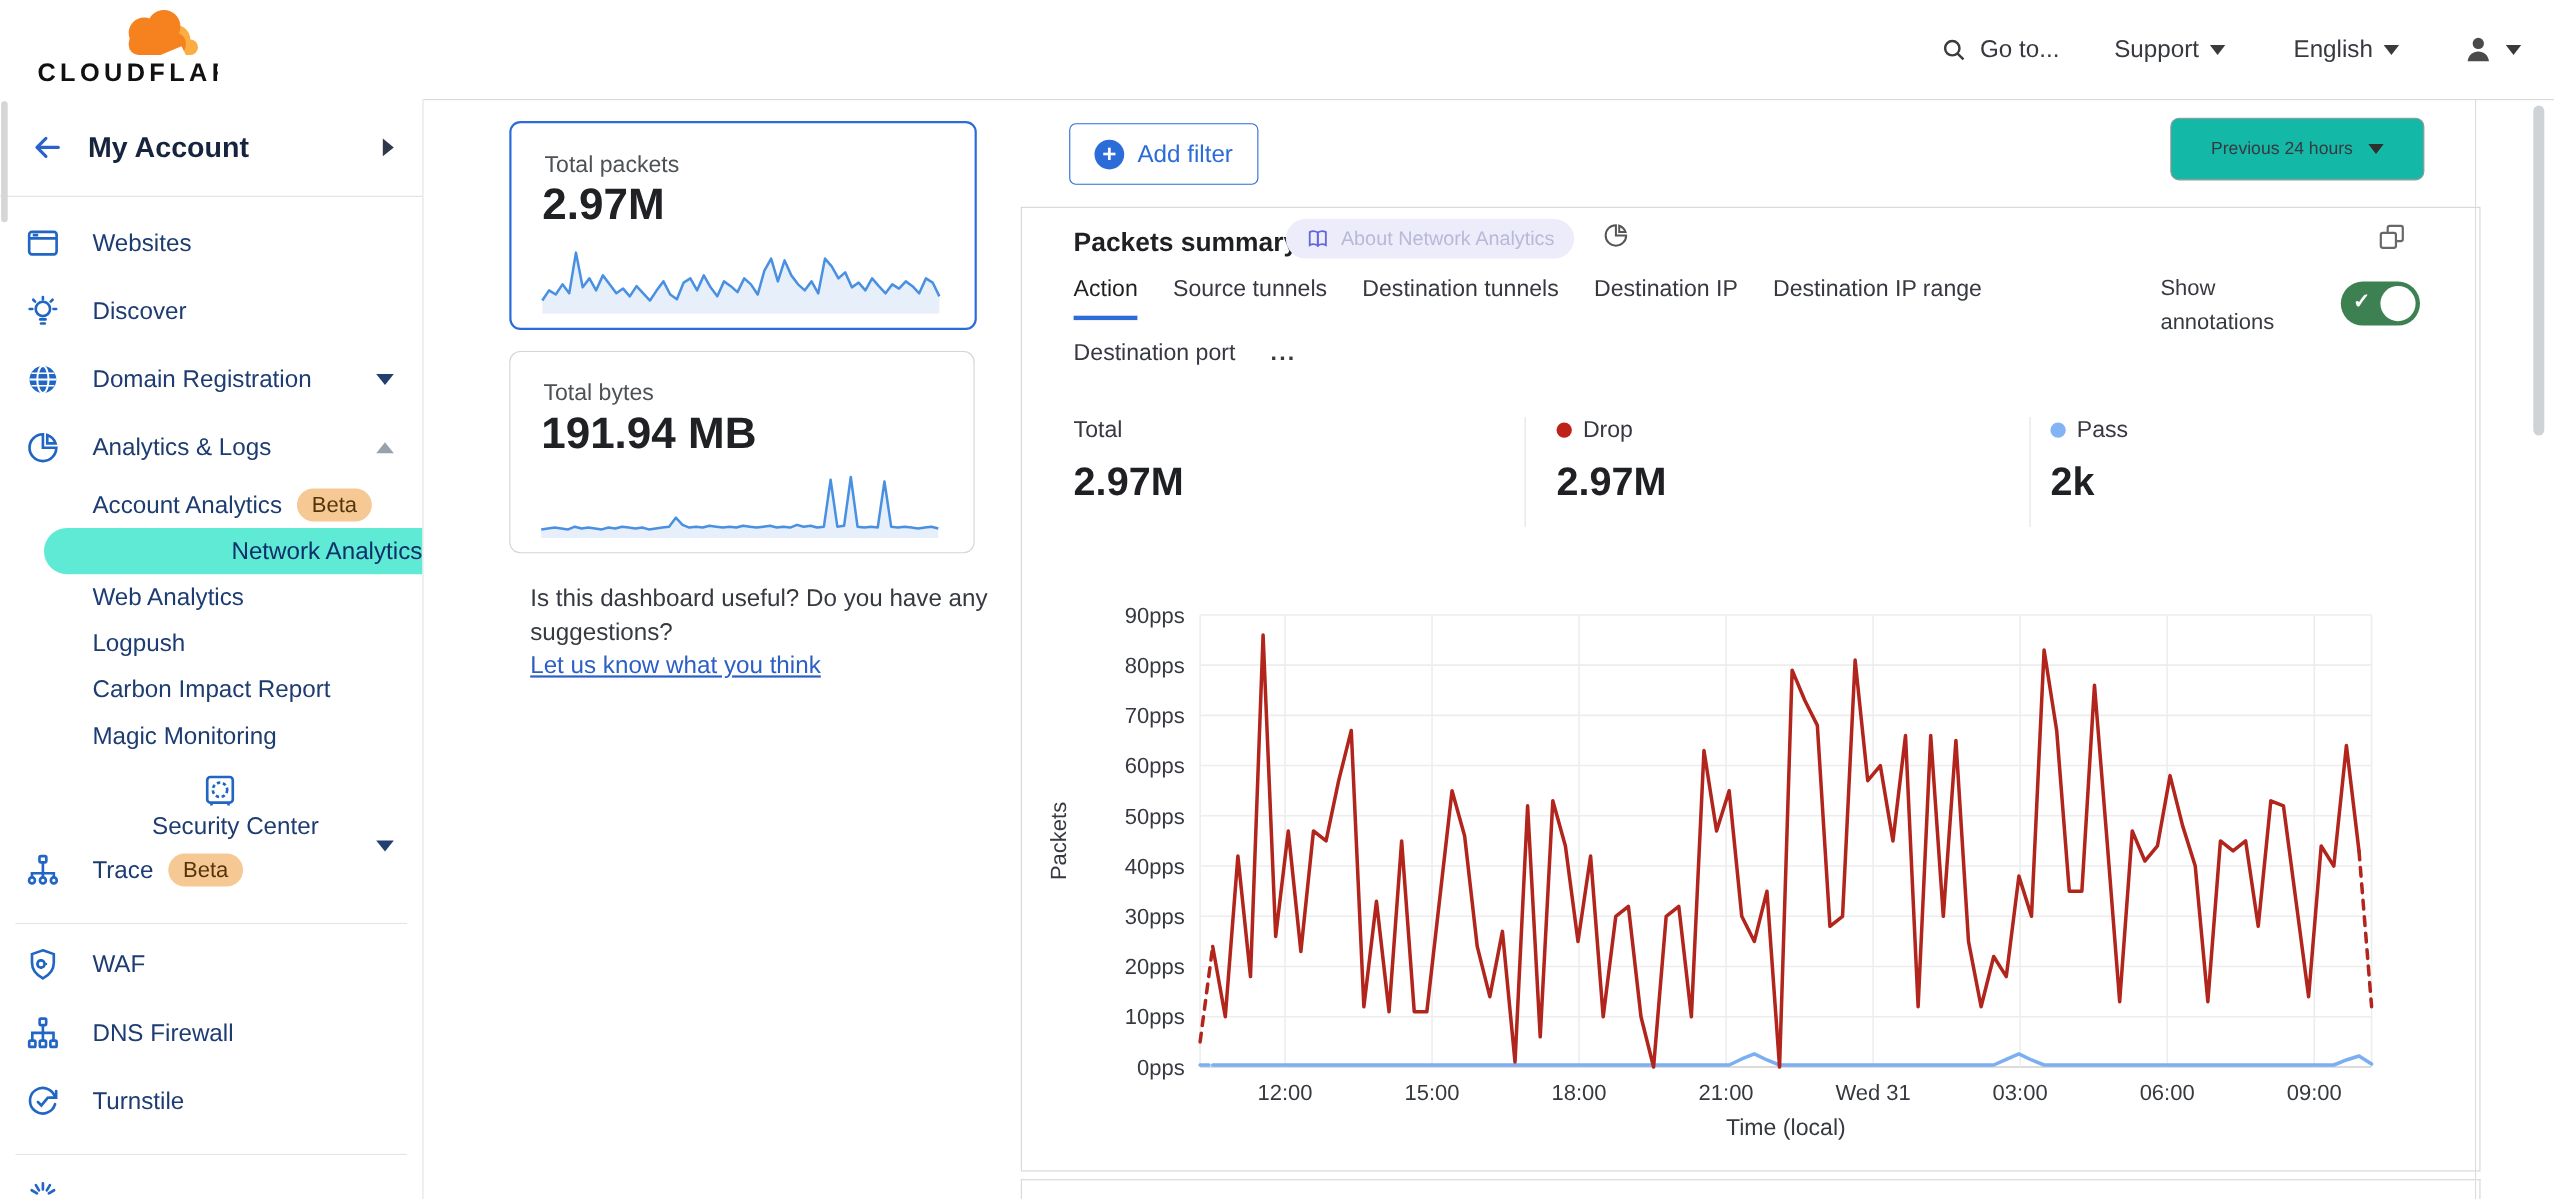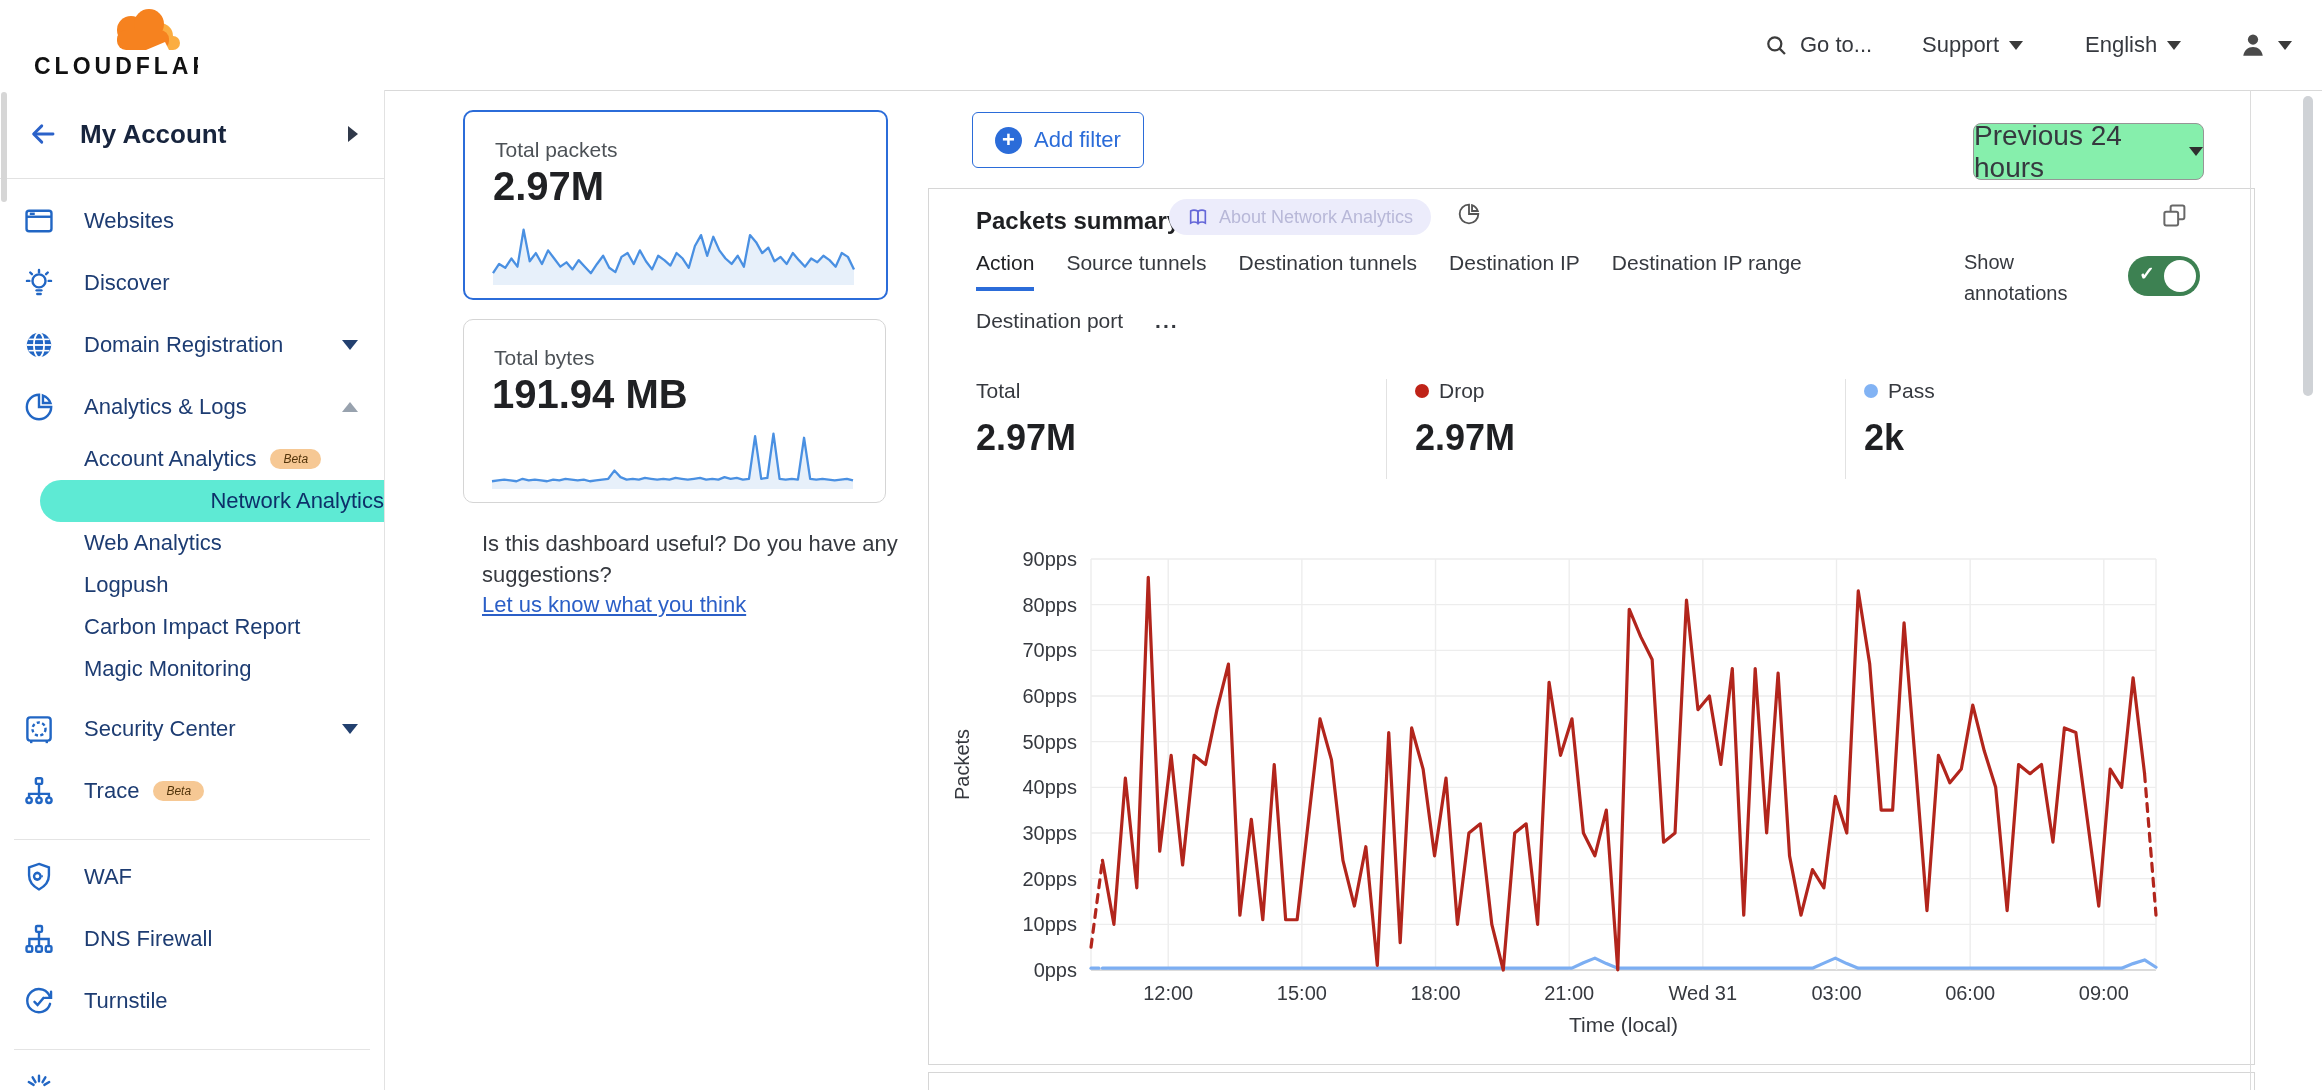--- a/index.html
+++ b/index.html
@@ -19,40 +19,40 @@
   .chev-right{width:0;height:0;border-top:8px solid transparent;border-bottom:8px solid transparent;border-left:10px solid #30394a;margin-left:auto;}
   #sb-scrollthumb{position:absolute;left:1px;top:92px;width:6px;height:110px;background:#d6d6d6;border-radius:3px;}
   #sb-nav{position:absolute;left:0;right:0;top:100px;bottom:0;overflow:hidden;}
   .nav-item{height:62px;display:flex;align-items:center;padding-left:22px;cursor:pointer;}
   .nav-item .nicon{width:40px;height:34px;flex:0 0 40px;display:flex;align-items:center;}
   .nav-item .nicon svg{width:34px;height:34px;}
   .nav-label{font-size:22px;color:#1d3c72;margin-left:22px;white-space:nowrap;}
   .nav-sub{height:42px;display:flex;align-items:center;padding-left:84px;font-size:22px;color:#1d3c72;cursor:pointer;}
   .nav-sub.selected{margin-left:40px;padding-left:44px;background:#5eead4;border-radius:21px 0 0 21px;font-weight:normal;color:#0d3069;justify-content:flex-end;}
   .nav-divider{border-top:1px solid #e4e4e4;margin:17px 14px 6px 14px;height:0;}
-  .beta-badge{margin-left:14px;background:#f6c894;color:#53350b;font-size:12px;border-radius:999px;padding:3px 13px;line-height:1.2;font-style:italic;}
+  .beta-badge{margin-left:14px;background:#f6c894;color:#53350b;font-size:20px;border-radius:999px;padding:3px 13px;line-height:1.2;}
   .nav-caret-down{width:0;height:0;border-left:8px solid transparent;border-right:8px solid transparent;border-top:10px solid #22406f;margin-left:auto;margin-right:26px;}
   .nav-caret-up{width:0;height:0;border-left:8px solid transparent;border-right:8px solid transparent;border-bottom:10px solid #98a2ae;margin-left:auto;margin-right:26px;}
 
   
   .sumcard{position:absolute;left:463px;width:421px;background:#fff;border-radius:10px;cursor:pointer;}
   #card-packets{top:110px;height:186px;border:2.5px solid #2b6cd9;}
   #card-bytes{top:319px;height:182px;border:1.5px solid #d5d5d5;}
   .card-title{position:absolute;left:30px;top:26px;font-size:21px;color:#4d5257;}
   .card-value{position:absolute;left:28px;top:52px;font-size:40px;font-weight:bold;color:#202124;}
   .card-spark{position:absolute;left:26px;bottom:12px;}
   #feedback{position:absolute;left:482px;top:528px;width:452px;font-size:22px;color:#36393f;line-height:31px;}
   #feedback-link{position:absolute;left:482px;top:592px;font-size:22px;color:#2b5fc7;text-decoration:underline;cursor:pointer;}
 
   
   #add-filter{position:absolute;left:972px;top:112px;height:54px;display:flex;align-items:center;gap:12px;
       padding:0 22px;border:1.5px solid #2b6cd9;border-radius:6px;background:#fff;font-size:22px;color:#2b6cd9;cursor:pointer;}
   #add-filter .plus{width:27px;height:27px;border-radius:50%;background:#2b6cd9;color:#fff;display:flex;align-items:center;justify-content:center;font-size:22px;font-weight:bold;line-height:1;}
-  #time-range{position:absolute;left:1973px;top:123px;height:55px;width:229px;border:1.5px solid #969696;border-radius:8px;
-      background:#86efac;display:flex;align-items:center;justify-content:center;gap:14px;font-size:28px;color:#36393f;cursor:pointer;}
+  #time-range{position:absolute;left:1973px;top:107px;height:55px;width:229px;border:1.5px solid #969696;border-radius:8px;
+      background:#14b8a6;display:flex;align-items:center;justify-content:center;gap:14px;font-size:16px;color:#36393f;cursor:pointer;}
   #time-range .caret{border-top-color:#2f2f2f;}
 
   
   #panel{position:absolute;left:928px;top:188px;width:1325px;height:875px;background:#fff;border:1px solid #d6d6d6;}
   #panel-title{position:absolute;left:47px;top:18px;font-size:24px;font-weight:bold;color:#1f2023;}
   #about-pill{position:absolute;left:240px;top:10px;height:36px;background:#ececfb;border-radius:18px;display:flex;align-items:center;gap:10px;padding:0 18px;cursor:pointer;}
   #about-pill .pill-label{font-size:18px;color:#b8b8d8;}
   #panel-pie-icon{position:absolute;left:527px;top:12px;cursor:pointer;}
   #panel-expand-icon{position:absolute;left:1231px;top:12px;cursor:pointer;}
   #tabs{position:absolute;left:47px;top:62px;width:910px;display:flex;flex-wrap:wrap;column-gap:32px;row-gap:18px;}
@@ -183,21 +183,21 @@
       </div>
       <div class="nav-sub">
         <span>Logpush</span>
       </div>
       <div class="nav-sub">
         <span>Carbon Impact Report</span>
       </div>
       <div class="nav-sub">
         <span>Magic Monitoring</span>
       </div>
-      <div class="nav-item" style="margin-top: 8px;">
+      <div class="nav-item" style="margin-top: 8px; flex-direction: column;">
         <span class="nicon">
           <svg viewBox="0 0 24 24" fill="none" stroke="#2166c4" stroke-width="1.7">
             <rect x="3.8" y="3.8" width="16.4" height="16.4" rx="2"></rect>
             <circle cx="12" cy="12" r="4.6" stroke-dasharray="2.2 1.7"></circle>
             <line x1="6.5" y1="20.4" x2="6.5" y2="22"></line>
             <line x1="17.5" y1="20.4" x2="17.5" y2="22"></line>
           </svg>
         </span>
         <span class="nav-label">Security Center</span>
         <span class="nav-caret-down"></span>

